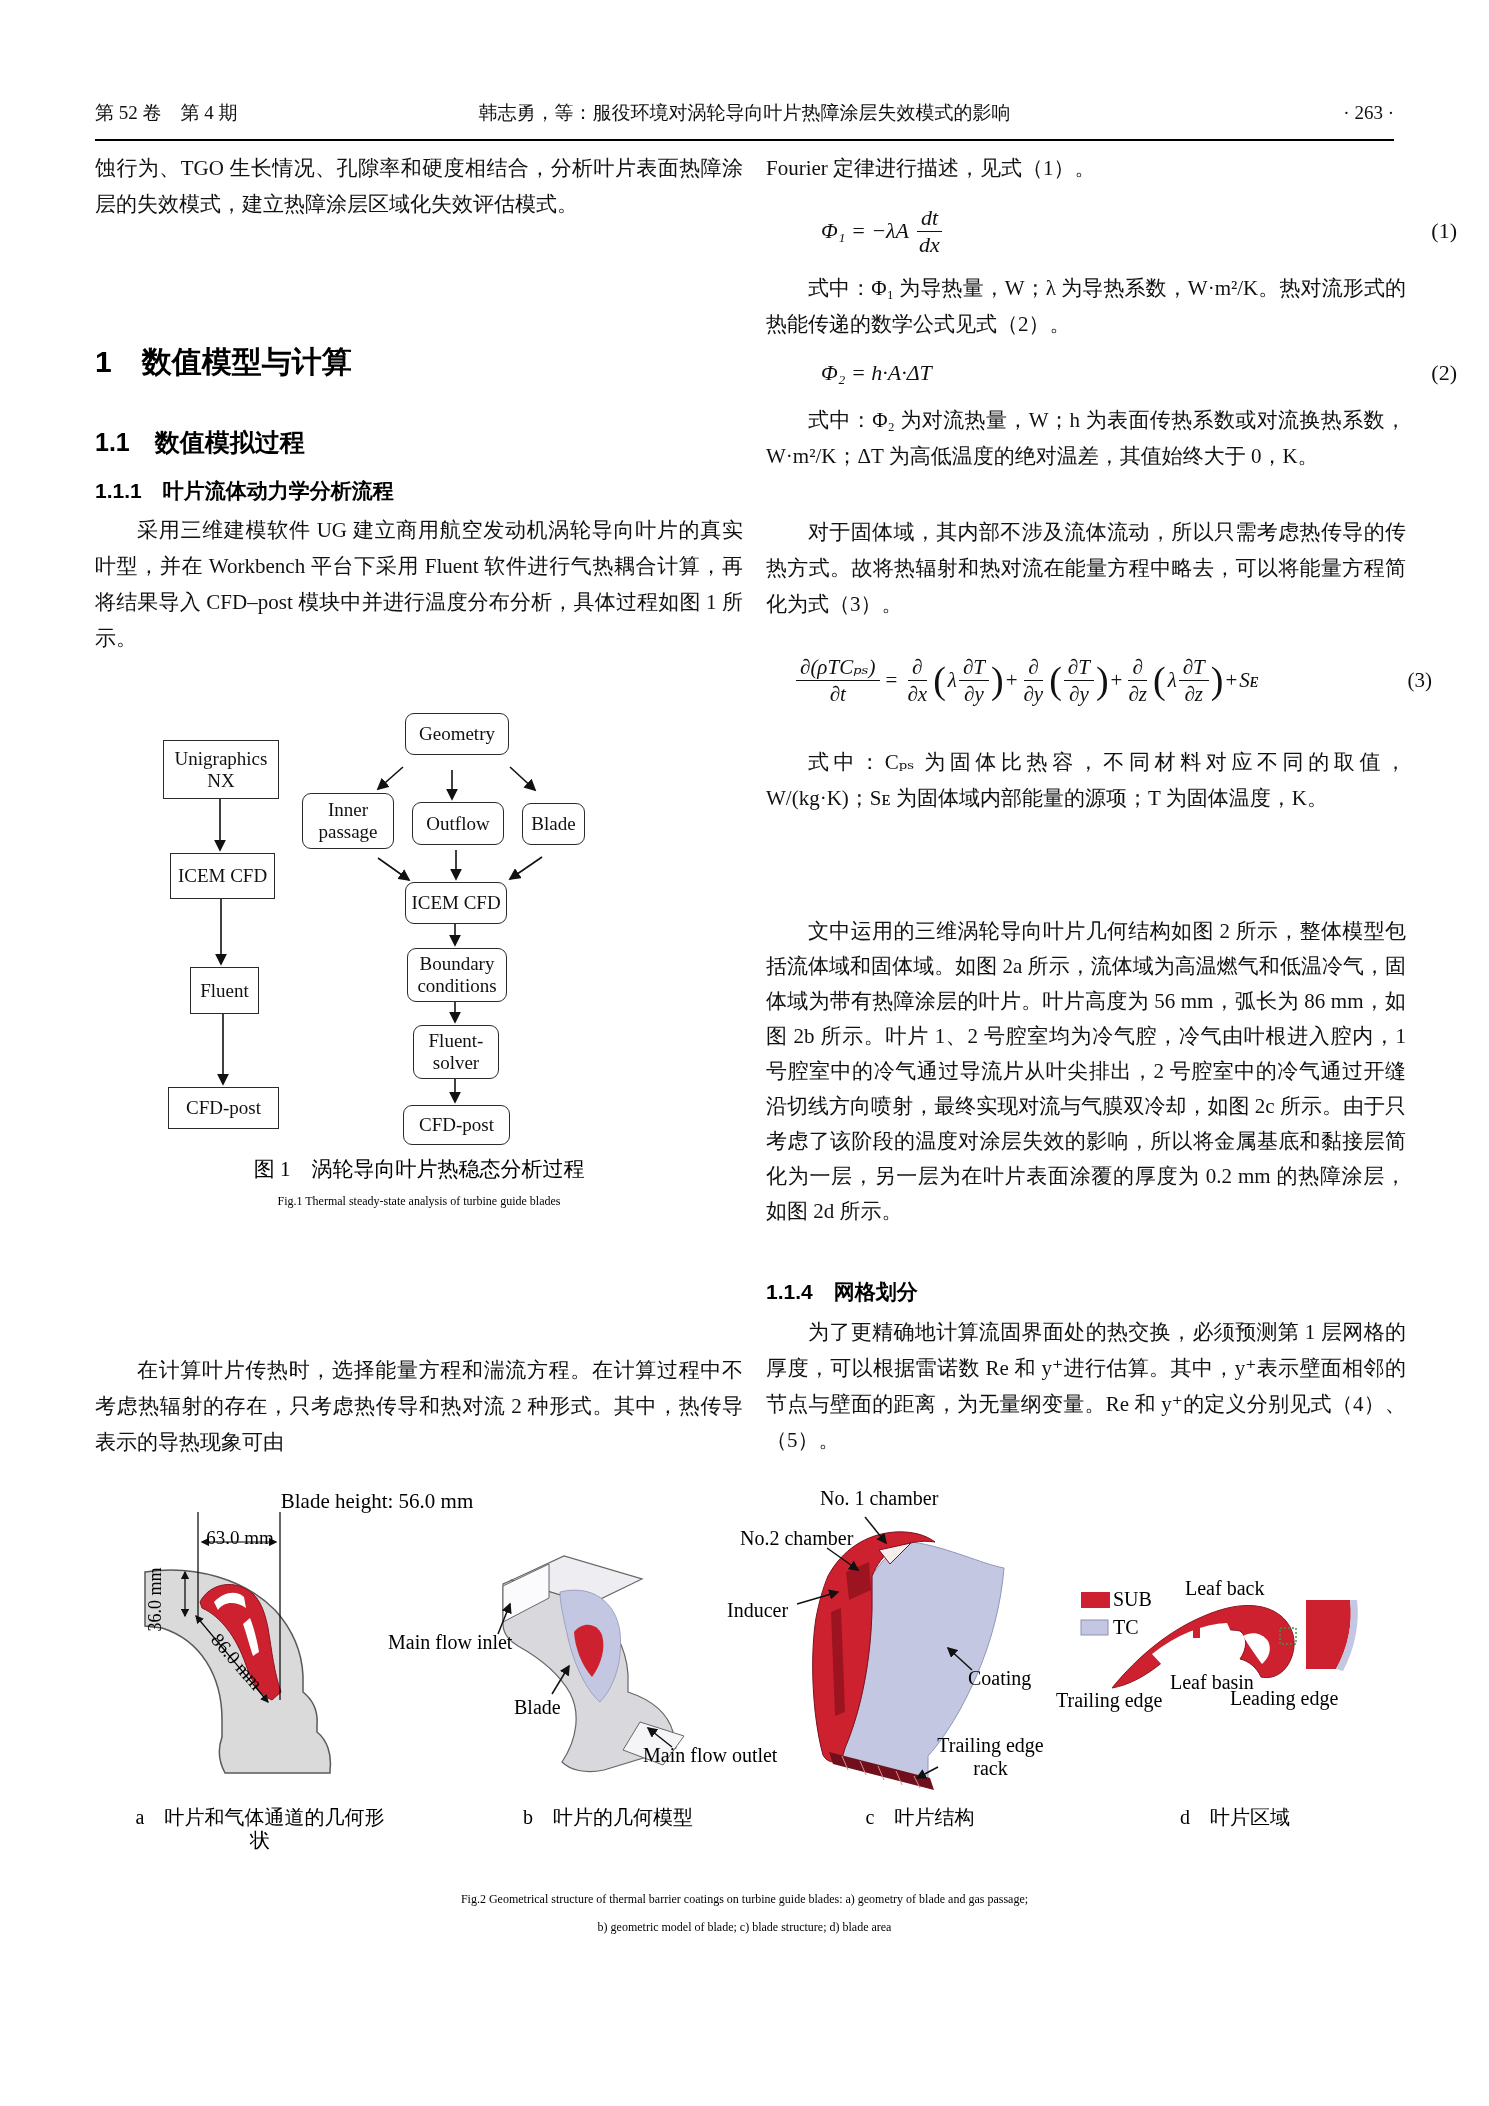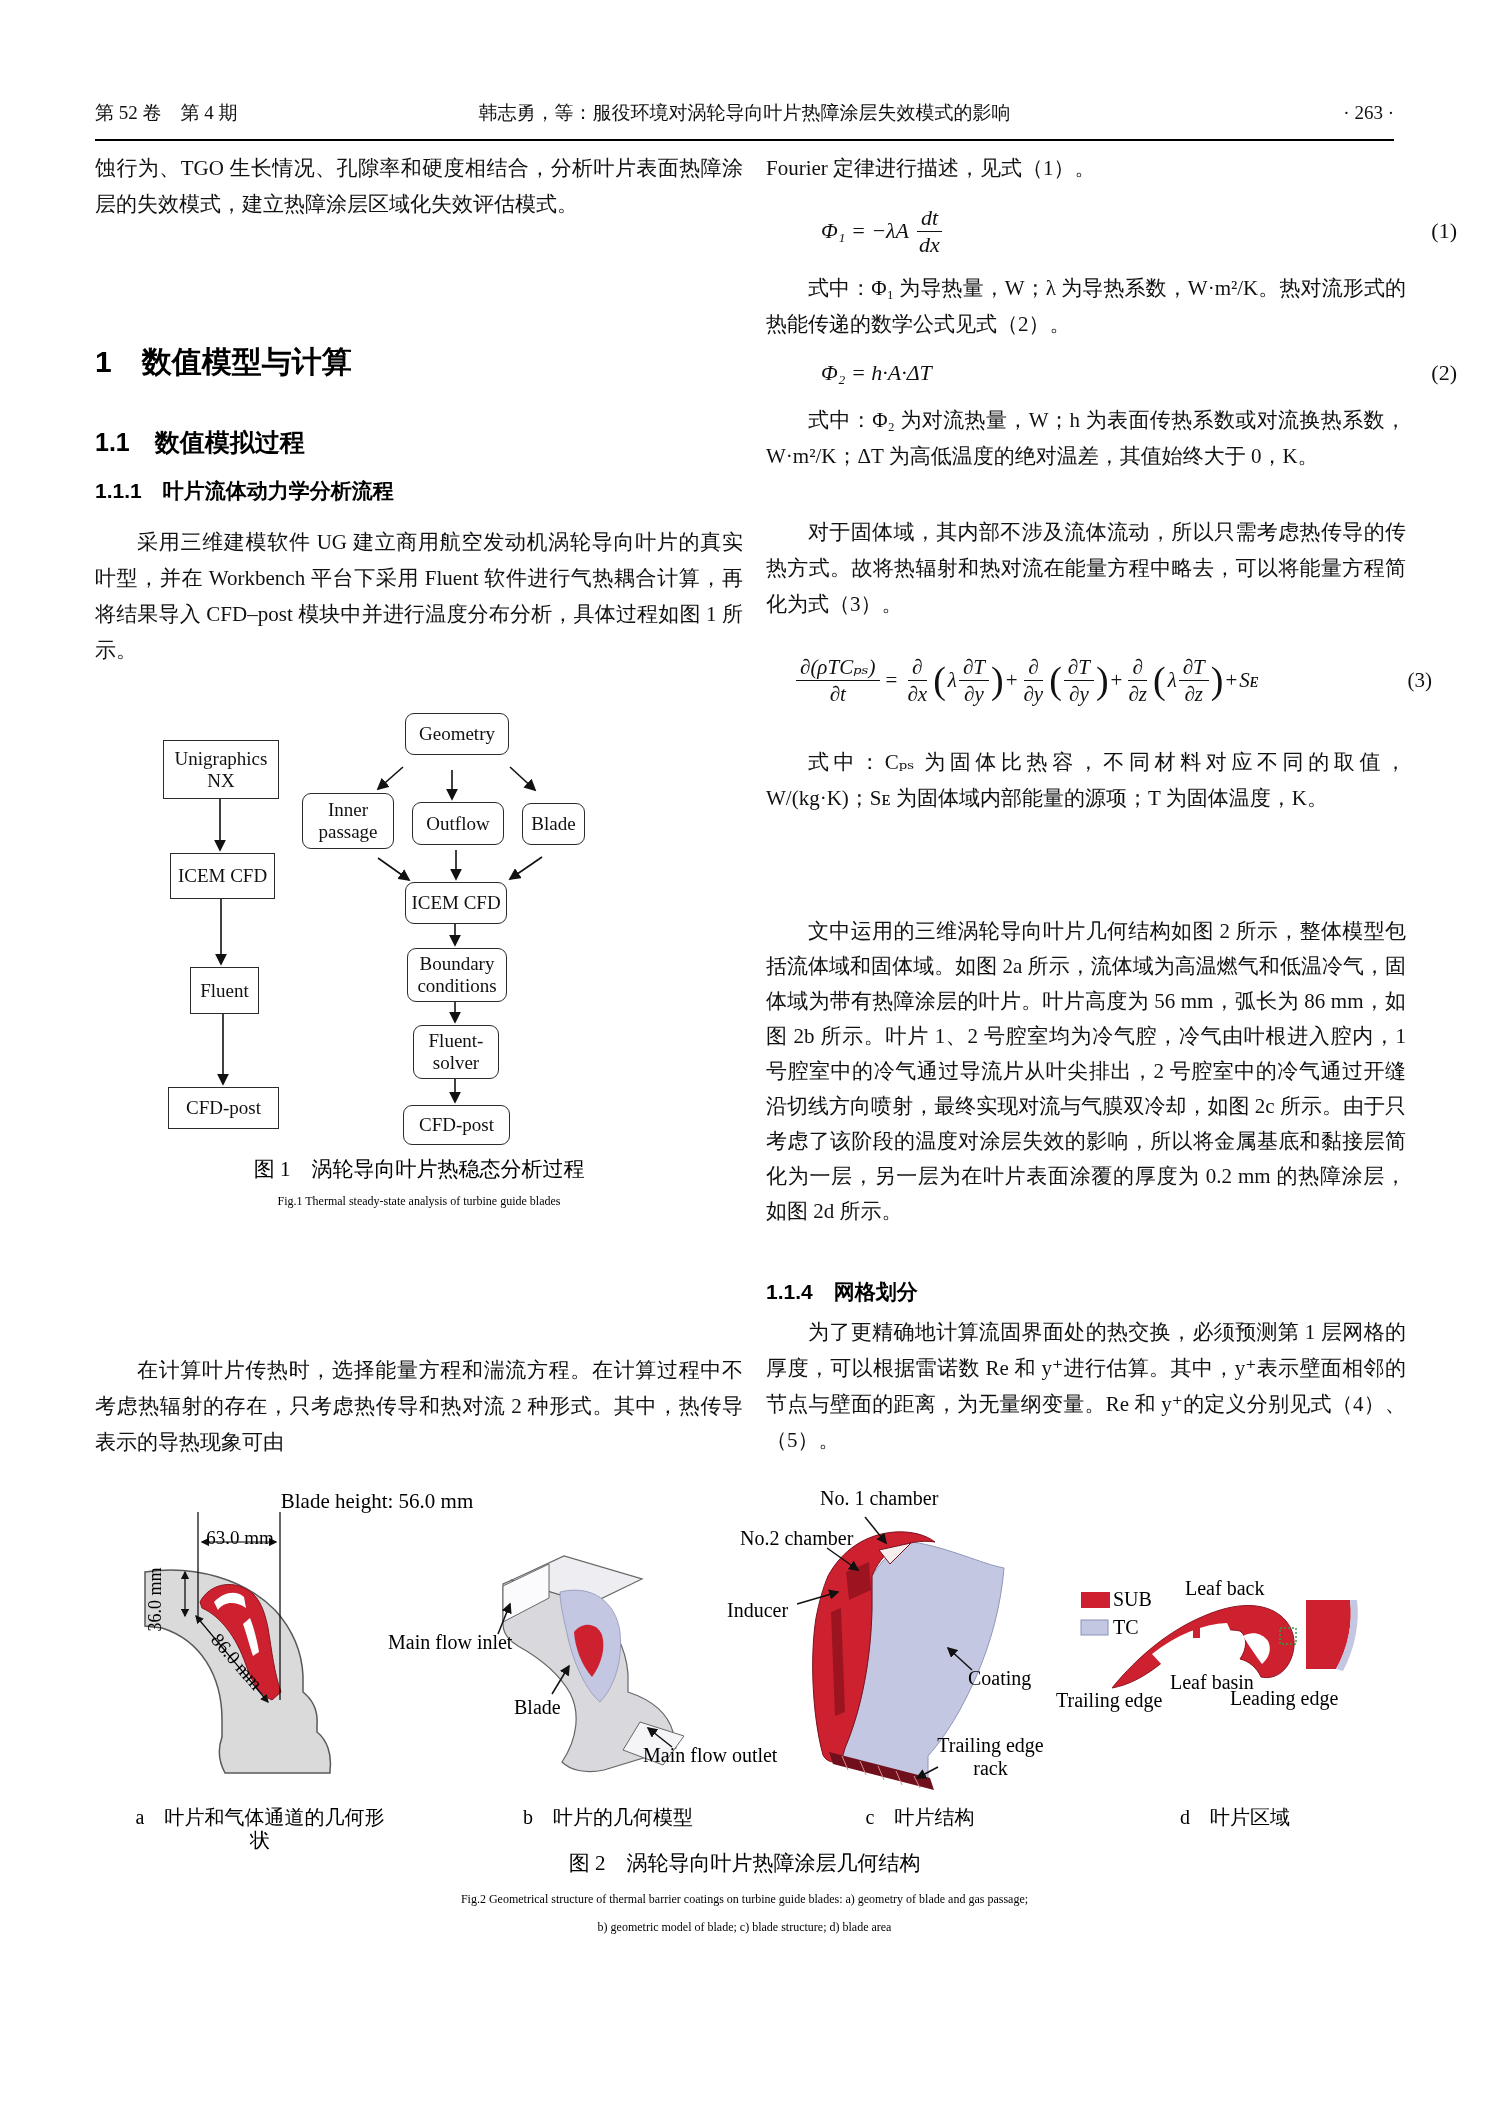--- a/index.html
+++ b/index.html
@@ -34,21 +34,21 @@
 
   <div class="abs hdr" style="left:95px;top:100px;width:300px;">第 52 卷　第 4 期</div>
   <div class="abs hdr center" style="left:95px;top:100px;width:1299px;">韩志勇，等：服役环境对涡轮导向叶片热障涂层失效模式的影响</div>
   <div class="abs hdr" style="left:1294px;top:100px;width:100px;text-align:right;">· 263 ·</div>
   <div class="abs rule" style="left:95px;top:139px;width:1299px;"></div>
 
   <div class="abs body-text" style="left:95px;top:150px;width:648px;">蚀行为、TGO 生长情况、孔隙率和硬度相结合，分析叶片表面热障涂层的失效模式，建立热障涂层区域化失效评估模式。</div>
   <div class="abs hsans" style="left:95px;top:342px;width:648px;font-size:30px;">1　数值模型与计算</div>
   <div class="abs hsans" style="left:95px;top:426px;width:648px;font-size:25px;">1.1　数值模拟过程</div>
   <div class="abs hsans" style="left:95px;top:477px;width:648px;font-size:21px;">1.1.1　叶片流体动力学分析流程</div>
-  <div class="abs body-text indent" style="left:95px;top:512px;width:648px;margin-top:12px;">采用三维建模软件 UG 建立商用航空发动机涡轮导向叶片的真实叶型，并在 Workbench 平台下采用 Fluent 软件进行气热耦合计算，再将结果导入 CFD–post 模块中并进行温度分布分析，具体过程如图 1 所示。</div>
+  <div class="abs body-text indent" style="left:95px;top:512px;width:648px;">采用三维建模软件 UG 建立商用航空发动机涡轮导向叶片的真实叶型，并在 Workbench 平台下采用 Fluent 软件进行气热耦合计算，再将结果导入 CFD–post 模块中并进行温度分布分析，具体过程如图 1 所示。</div>
 
   <svg style="left:95px;top:700px;" width="650" height="460" viewBox="0 0 650 460">
     <defs>
       <marker id="m1" viewBox="0 0 10 10" refX="8.5" refY="5" markerWidth="7.5" markerHeight="7.5" orient="auto-start-reverse">
         <path d="M0,0 L10,5 L0,10 Z" fill="#111"></path>
       </marker>
     </defs>
     <g stroke="#111" stroke-width="1.6" fill="none">
       <line x1="125" y1="97" x2="125" y2="150" marker-end="url(#m1)"></line>
       <line x1="126" y1="197" x2="126" y2="264" marker-end="url(#m1)"></line>
@@ -243,17 +243,16 @@
   <div class="figlabel" style="left:1185px;top:1577px;width:95px;">Leaf back</div>
   <div class="figlabel" style="left:1170px;top:1659px;width:100px;margin-top:12px;">Leaf basin</div>
   <div class="figlabel" style="left:1056px;top:1689px;width:120px;">Trailing edge</div>
   <div class="figlabel" style="left:1230px;top:1687px;width:125px;">Leading edge</div>
 
   <div class="figlabel center" style="left:128px;top:1806px;width:264px;">a　叶片和气体通道的几何形状</div>
   <div class="figlabel center" style="left:488px;top:1806px;width:240px;">b　叶片的几何模型</div>
   <div class="figlabel center" style="left:830px;top:1806px;width:180px;">c　叶片结构</div>
   <div class="figlabel center" style="left:1140px;top:1806px;width:190px;">d　叶片区域</div>
 
-  <div class="abs capt center" style="left:95px;top:1850px;width:1299px;font-size:21px;">图 2　涡轮导向叶片热障涂层几何结构</div>
   <div class="abs capt center" style="left:95px;top:1886px;width:1299px;">Fig.2 Geometrical structure of thermal barrier coatings on turbine guide blades: a) geometry of blade and gas passage;</div>
   <div class="abs capt center" style="left:95px;top:1914px;width:1299px;">b) geometric model of blade; c) blade structure; d) blade area</div>
 
 </div>
 
 </body></html>

